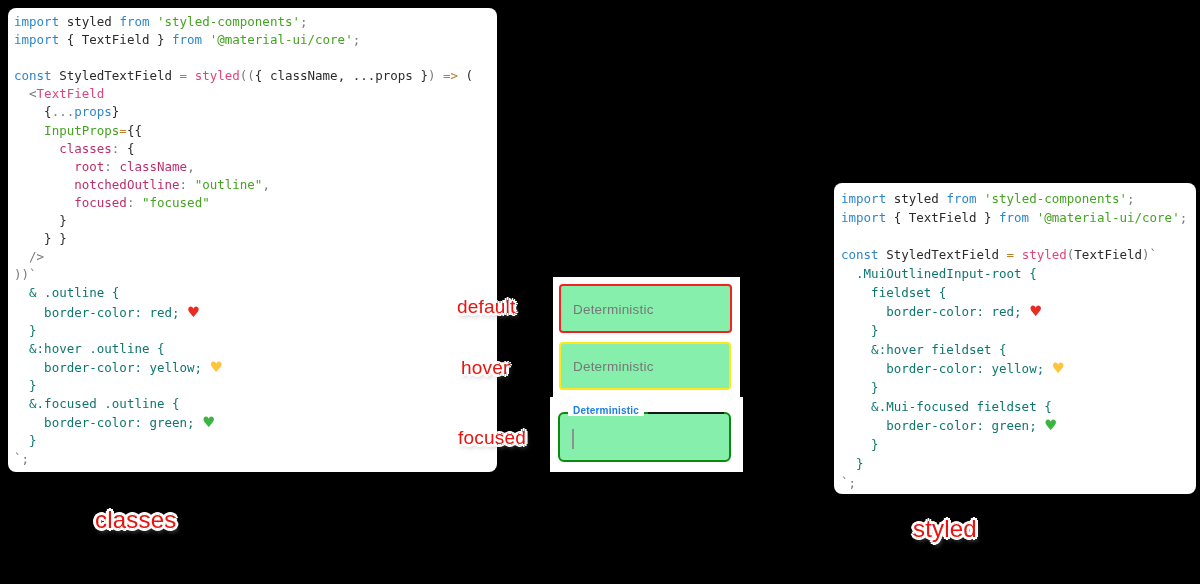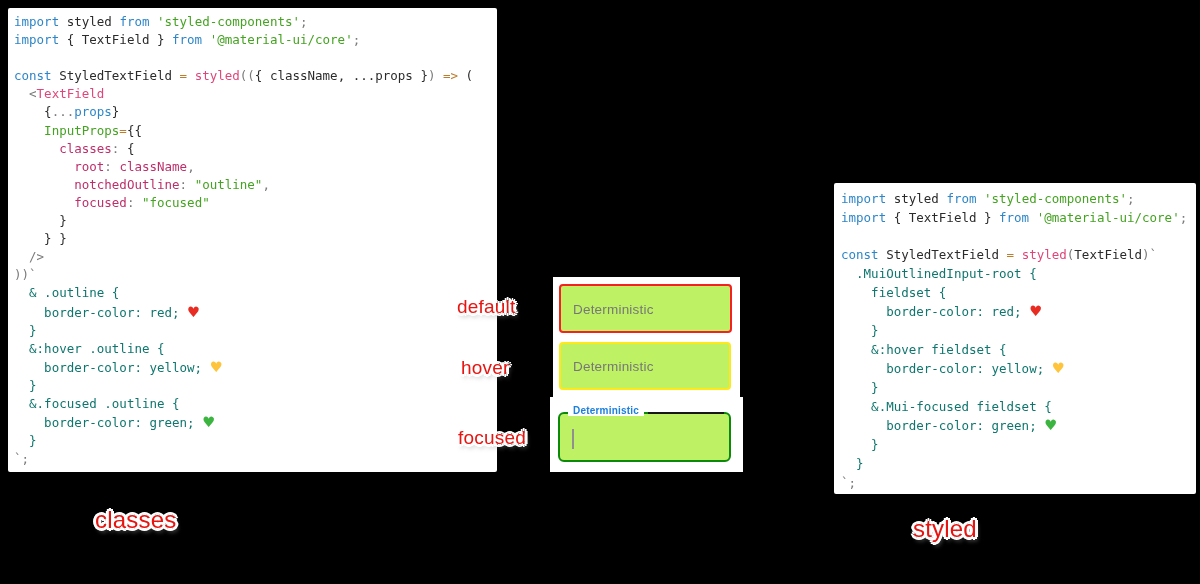--- a/index.html
+++ b/index.html
@@ -1,19 +1,19 @@
 <!DOCTYPE html>
 <html><head>
 <meta charset="utf-8">
 <style>
   html,body{margin:0;padding:0}
   body{width:1200px;height:584px;background:#000;position:relative;overflow:hidden;
        font-family:"Liberation Sans",sans-serif}
   
-  .code{position:absolute;background:#fff;border-radius:2px;box-sizing:border-box;
+  .code{position:absolute;background:#fff;border-radius:8px;box-sizing:border-box;
         font-family:"DejaVu Sans Mono",monospace;font-size:12.5px;white-space:pre;color:#2b2b2b}
   #code-classes{left:8px;top:8px;width:489px;height:464px;padding:5px 0 0 6px;line-height:18.1px}
   #code-globals{left:834px;top:183px;width:362px;height:311px;padding:7px 0 0 7px;line-height:18.7px}
   .cl{min-height:1em}
   .s-kw{color:#2e86c8}
   .s-pl{color:#2b2b2b}
   .s-pun{color:#7a7a7a}
   .s-op{color:#bd7d2c}
   .s-fn{color:#e0457b}
   .s-id{color:#bd2f6a}
@@ -28,21 +28,21 @@
                 2px 4px 4px rgba(150,150,150,.75)}
   .lbl-default{left:457px;top:296px;font-size:19px}
   .lbl-hover{left:461px;top:357px;font-size:19px}
   .lbl-focused{left:458px;top:427px;font-size:19px}
   .lbl-classes{left:95px;top:506px;font-size:24px}
   .lbl-globals{left:913px;top:515px;font-size:24px}
   
   .panel{position:absolute;background:#fff}
   #panel-top{left:553px;top:277px;width:187px;height:121px}
   #panel-bottom{left:550px;top:397px;width:193px;height:75px}
-  .tf{position:absolute;background:#bef264;border-radius:4px;box-sizing:border-box}
+  .tf{position:absolute;background:#86efac;border-radius:4px;box-sizing:border-box}
   #tf-default{left:559px;top:284px;width:173px;height:49px;border:2px solid #f52020}
   #tf-hover{left:559px;top:342px;width:172px;height:48px;border:2px solid #ffe81a}
   #tf-focused{left:558px;top:412px;width:173px;height:50px;border:2.5px solid #0c8a0c;border-radius:6px}
   .tf-text{position:absolute;left:12px;top:50%;transform:translateY(-50%);
            font-size:13.5px;color:#777;letter-spacing:.2px}
   .tf-label{position:absolute;left:8px;top:-9px;background:#fff;padding:0 5px;
             font-size:10px;font-weight:bold;color:#1b7fe0;letter-spacing:.2px}
   .tf-topline{position:absolute;left:88px;right:5px;top:-2.5px;height:2px;background:#181818}
   .caret{position:absolute;left:12px;top:15px;width:2px;height:20px;background:#909090}
 </style>

